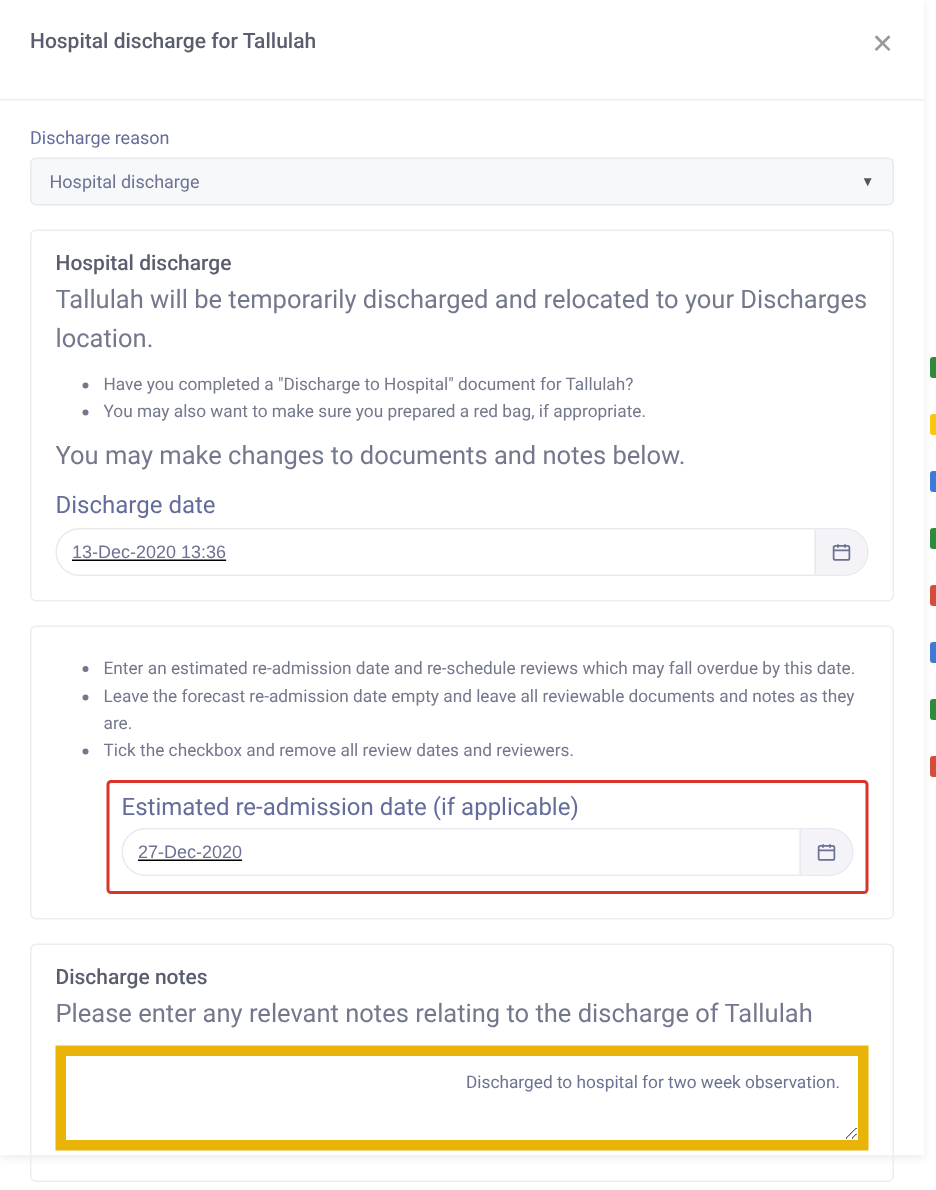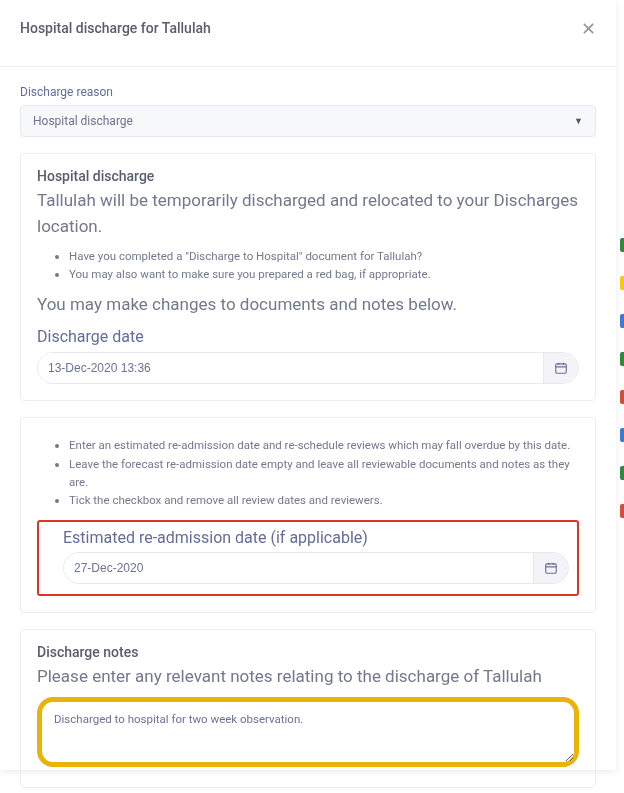--- a/index.html
+++ b/index.html
@@ -99,20 +99,21 @@
     margin-top: 10px;
     margin-bottom: 6px;
     display: block;
   }
   .date-input {
     width: 100%;
     display: flex;
     border: 1px solid #e8e8ef;
     border-radius: 16px;
     overflow: hidden;
+    text-decoration: underline;
   }
   .date-input input {
     flex: 1;
     border: none;
     padding: 8px 10px;
     font-size: 12px;
     color: #6c7293;
     outline: none;
   }
   .date-icon-btn {
@@ -121,38 +122,40 @@
     border-left: 1px solid #e8e8ef;
     padding: 0 10px;
     cursor: pointer;
     display: flex;
     align-items: center;
     justify-content: center;
   }
   .highlight-section {
     border: 2.5px solid #d9362a;
     border-radius: 3px;
-    padding: 6px 8px 10px 24px;
+    padding: 6px 8px 10px 8px;
     margin-top: 10px;
+    margin-left: 34px;
   }
   .highlight-section .field-label {
     margin-top: 0;
     margin-bottom: 5px;
   }
   .textarea-field {
     width: 100%;
-    border: 5px solid #eab308;
-    border-radius: 16px;
+    border: 7px solid #eab308;
+    border-radius: 0;
     padding: 10px 12px;
     font-size: 11.5px;
     color: #6c7293;
     resize: both;
     min-height: 70px;
     font-family: inherit;
     outline: none;
+    text-align: right;
   }
   .save-btn {
     background: #5867dd;
     color: #fff;
     border: none;
     border-radius: 4px;
     padding: 9px 16px;
     font-size: 12.5px;
     display: inline-flex;
     align-items: center;

